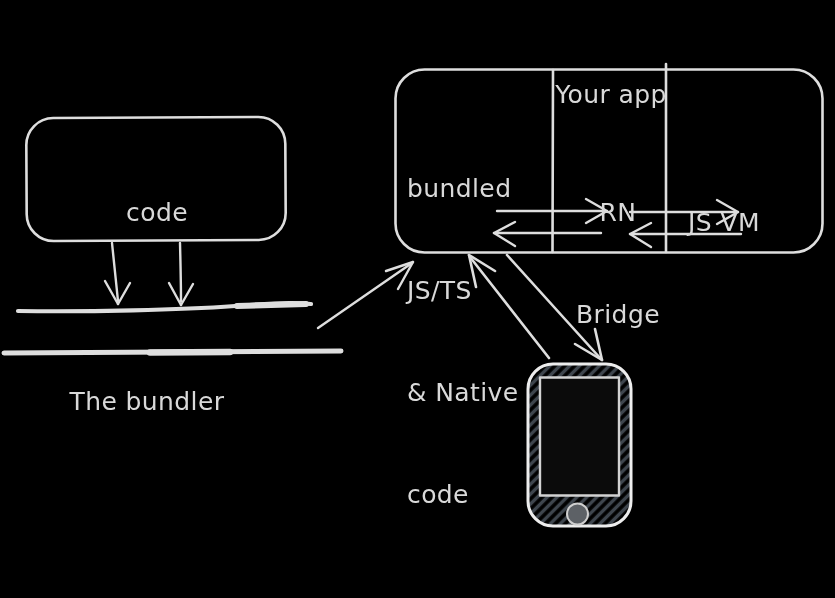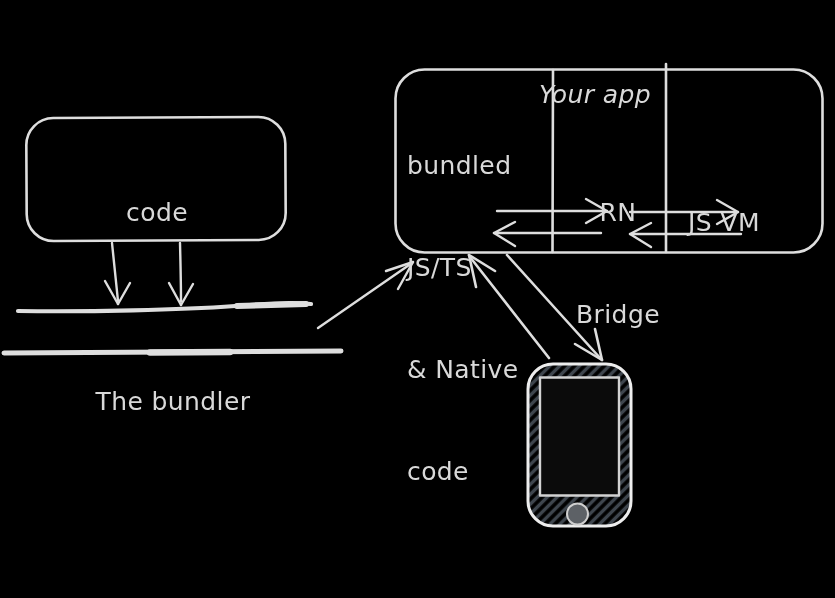--- a/index.html
+++ b/index.html
@@ -24,24 +24,24 @@
     position:absolute;
     color:var(--text);
     letter-spacing:0.4px;
     white-space:pre;
   }
   .lbl .line{display:block;}
   .t26{font-size:25px;line-height:34px;}
   .t28{font-size:27px;line-height:34px;}
   .center{text-align:center;}
   
-  .your-app       {left:500px;top:10px;width:190px;font-style:italic;}
+  .your-app       {left:516px;top:10px;width:190px;}
   .spaghetti-text {left:28px;top:128px;width:258px;}
-  .bundler-text   {left:42px;top:317px;width:262px;}
-  .bundled-text   {left:407px;top:81px;width:150px;}
+  .bundler-text   {left:16px;top:317px;width:262px;}
+  .bundled-text   {left:407px;top:104px;width:150px;}
   .bridge-text    {left:563px;top:128px;width:110px;text-align:center;}
   .jsvm-text      {left:688px;top:138px;width:130px;}
   .platform-text  {left:409px;top:549px;width:345px;}
 </style>
 </head>
 <body>
 
 <div class="stage">
 
   <svg width="835" height="598" viewBox="0 0 835 598" fill="none" stroke="currentColor" stroke-linecap="round" stroke-linejoin="round">

